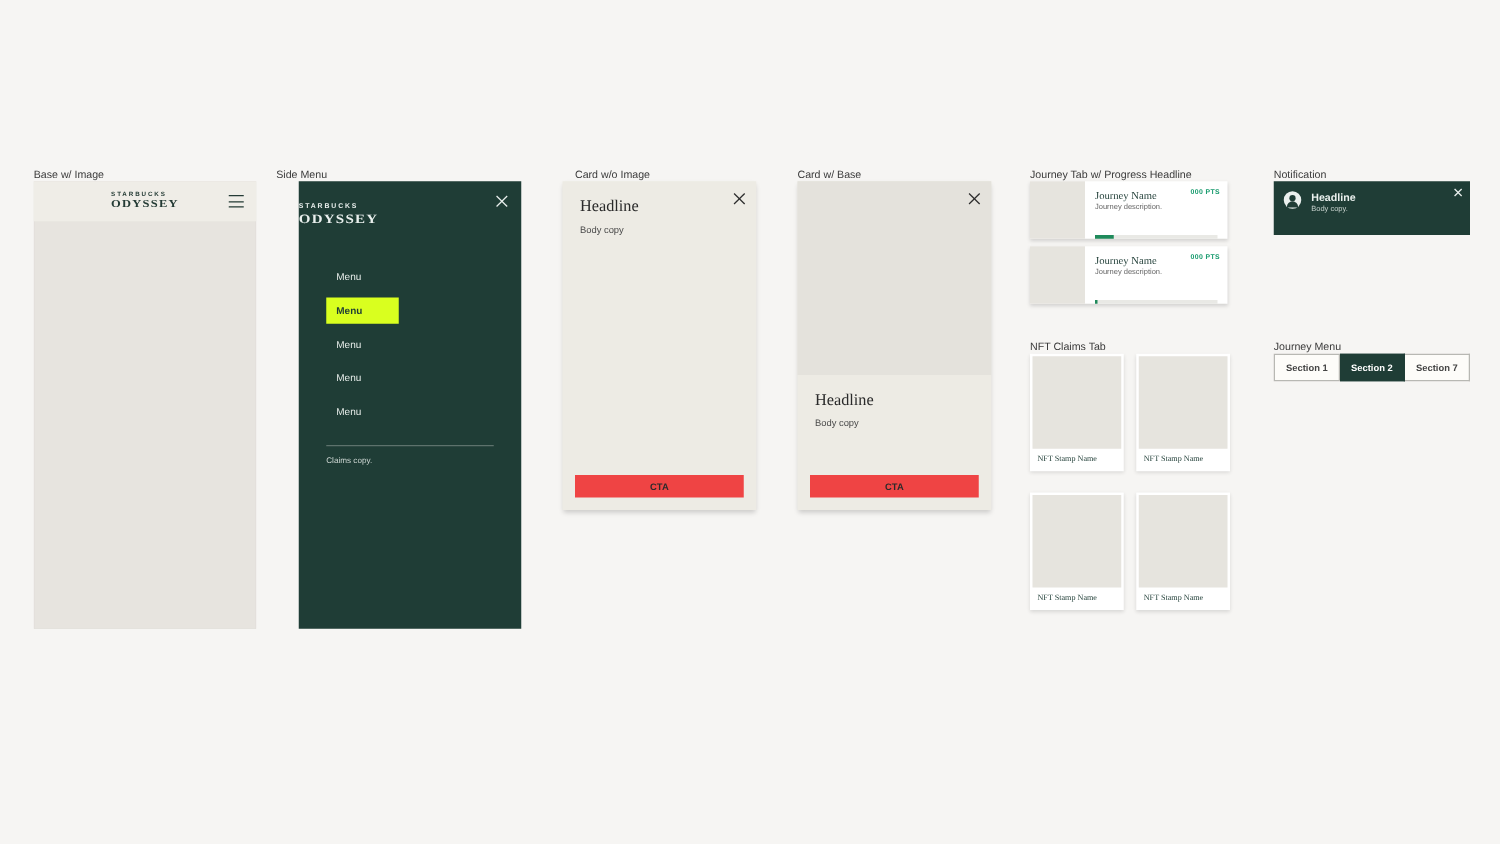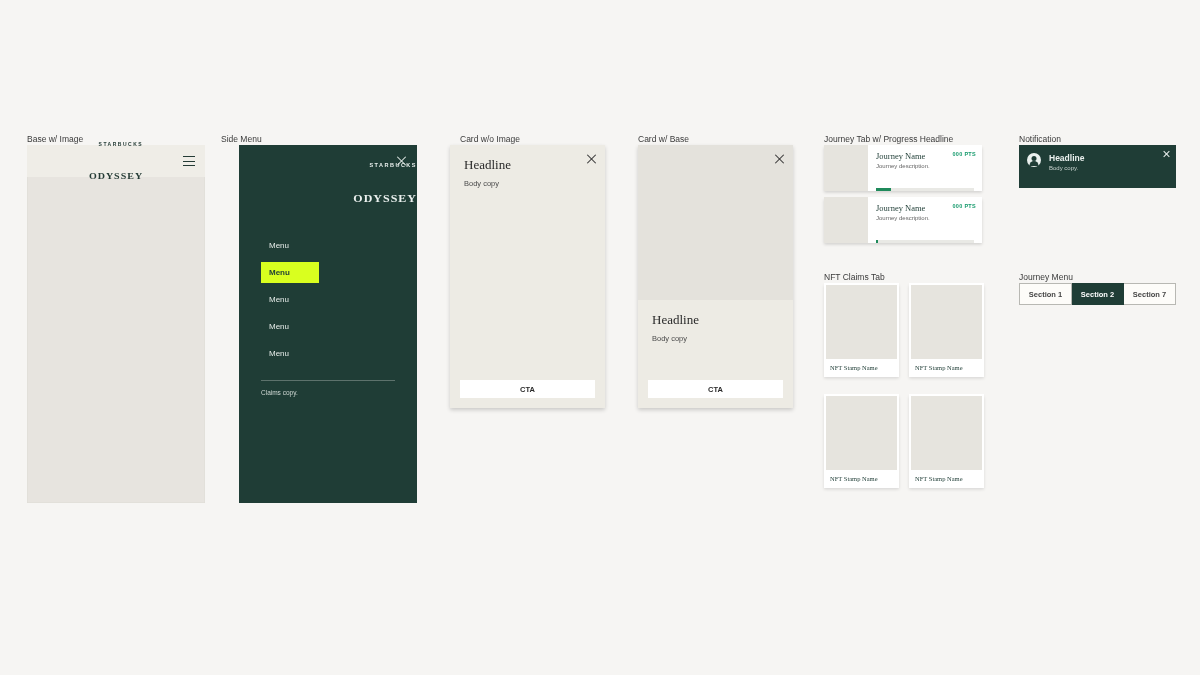--- a/index.html
+++ b/index.html
@@ -33,23 +33,22 @@
   }
   .frame-base .topbar {
     height: 32px;
     background: #efede7;
     display: flex;
     align-items: center;
     justify-content: center;
     position: relative;
   }
   .brand-stack {
-    display: flex; flex-direction: column; align-items: flex-end;
+    display: flex; flex-direction: column; align-items: flex-start;
     line-height: 1;
-    gap: 24px;
   }
   .brand-top {
     font-size: 5px; letter-spacing: 1.5px; font-weight: 600; color: #243b35;
   }
   .brand-bottom {
     font-size: 10px; font-weight: 900; letter-spacing: 1px; color: #243b35;
     font-family: Georgia, 'Times New Roman', serif;
     transform: scaleY(0.85);
   }
   .hamburger {
@@ -113,21 +112,21 @@
     height: 155px; background: #e4e2dc;
   }
   .card-body { padding: 12px 14px 0; flex: 1; }
   .card-headline {
     font-family: Georgia, 'Times New Roman', serif;
     font-size: 13px; color: #2a2a2a; margin-bottom: 6px;
   }
   .card-copy { font-size: 7.5px; color: #4b4b4b; }
   .card-cta {
     margin: 0 10px 10px;
-    background: #ffffff;
+    background: #ef4444;
     height: 18px;
     display: flex; align-items: center; justify-content: center;
     font-size: 7.5px; font-weight: 700; color: #2b2b2b;
   }
 
   
   .journey {
     position: absolute; left: 824px; width: 158px; height: 46px;
     background: #fff;
     box-shadow: 0 1.5px 3px rgba(0,0,0,0.15);

